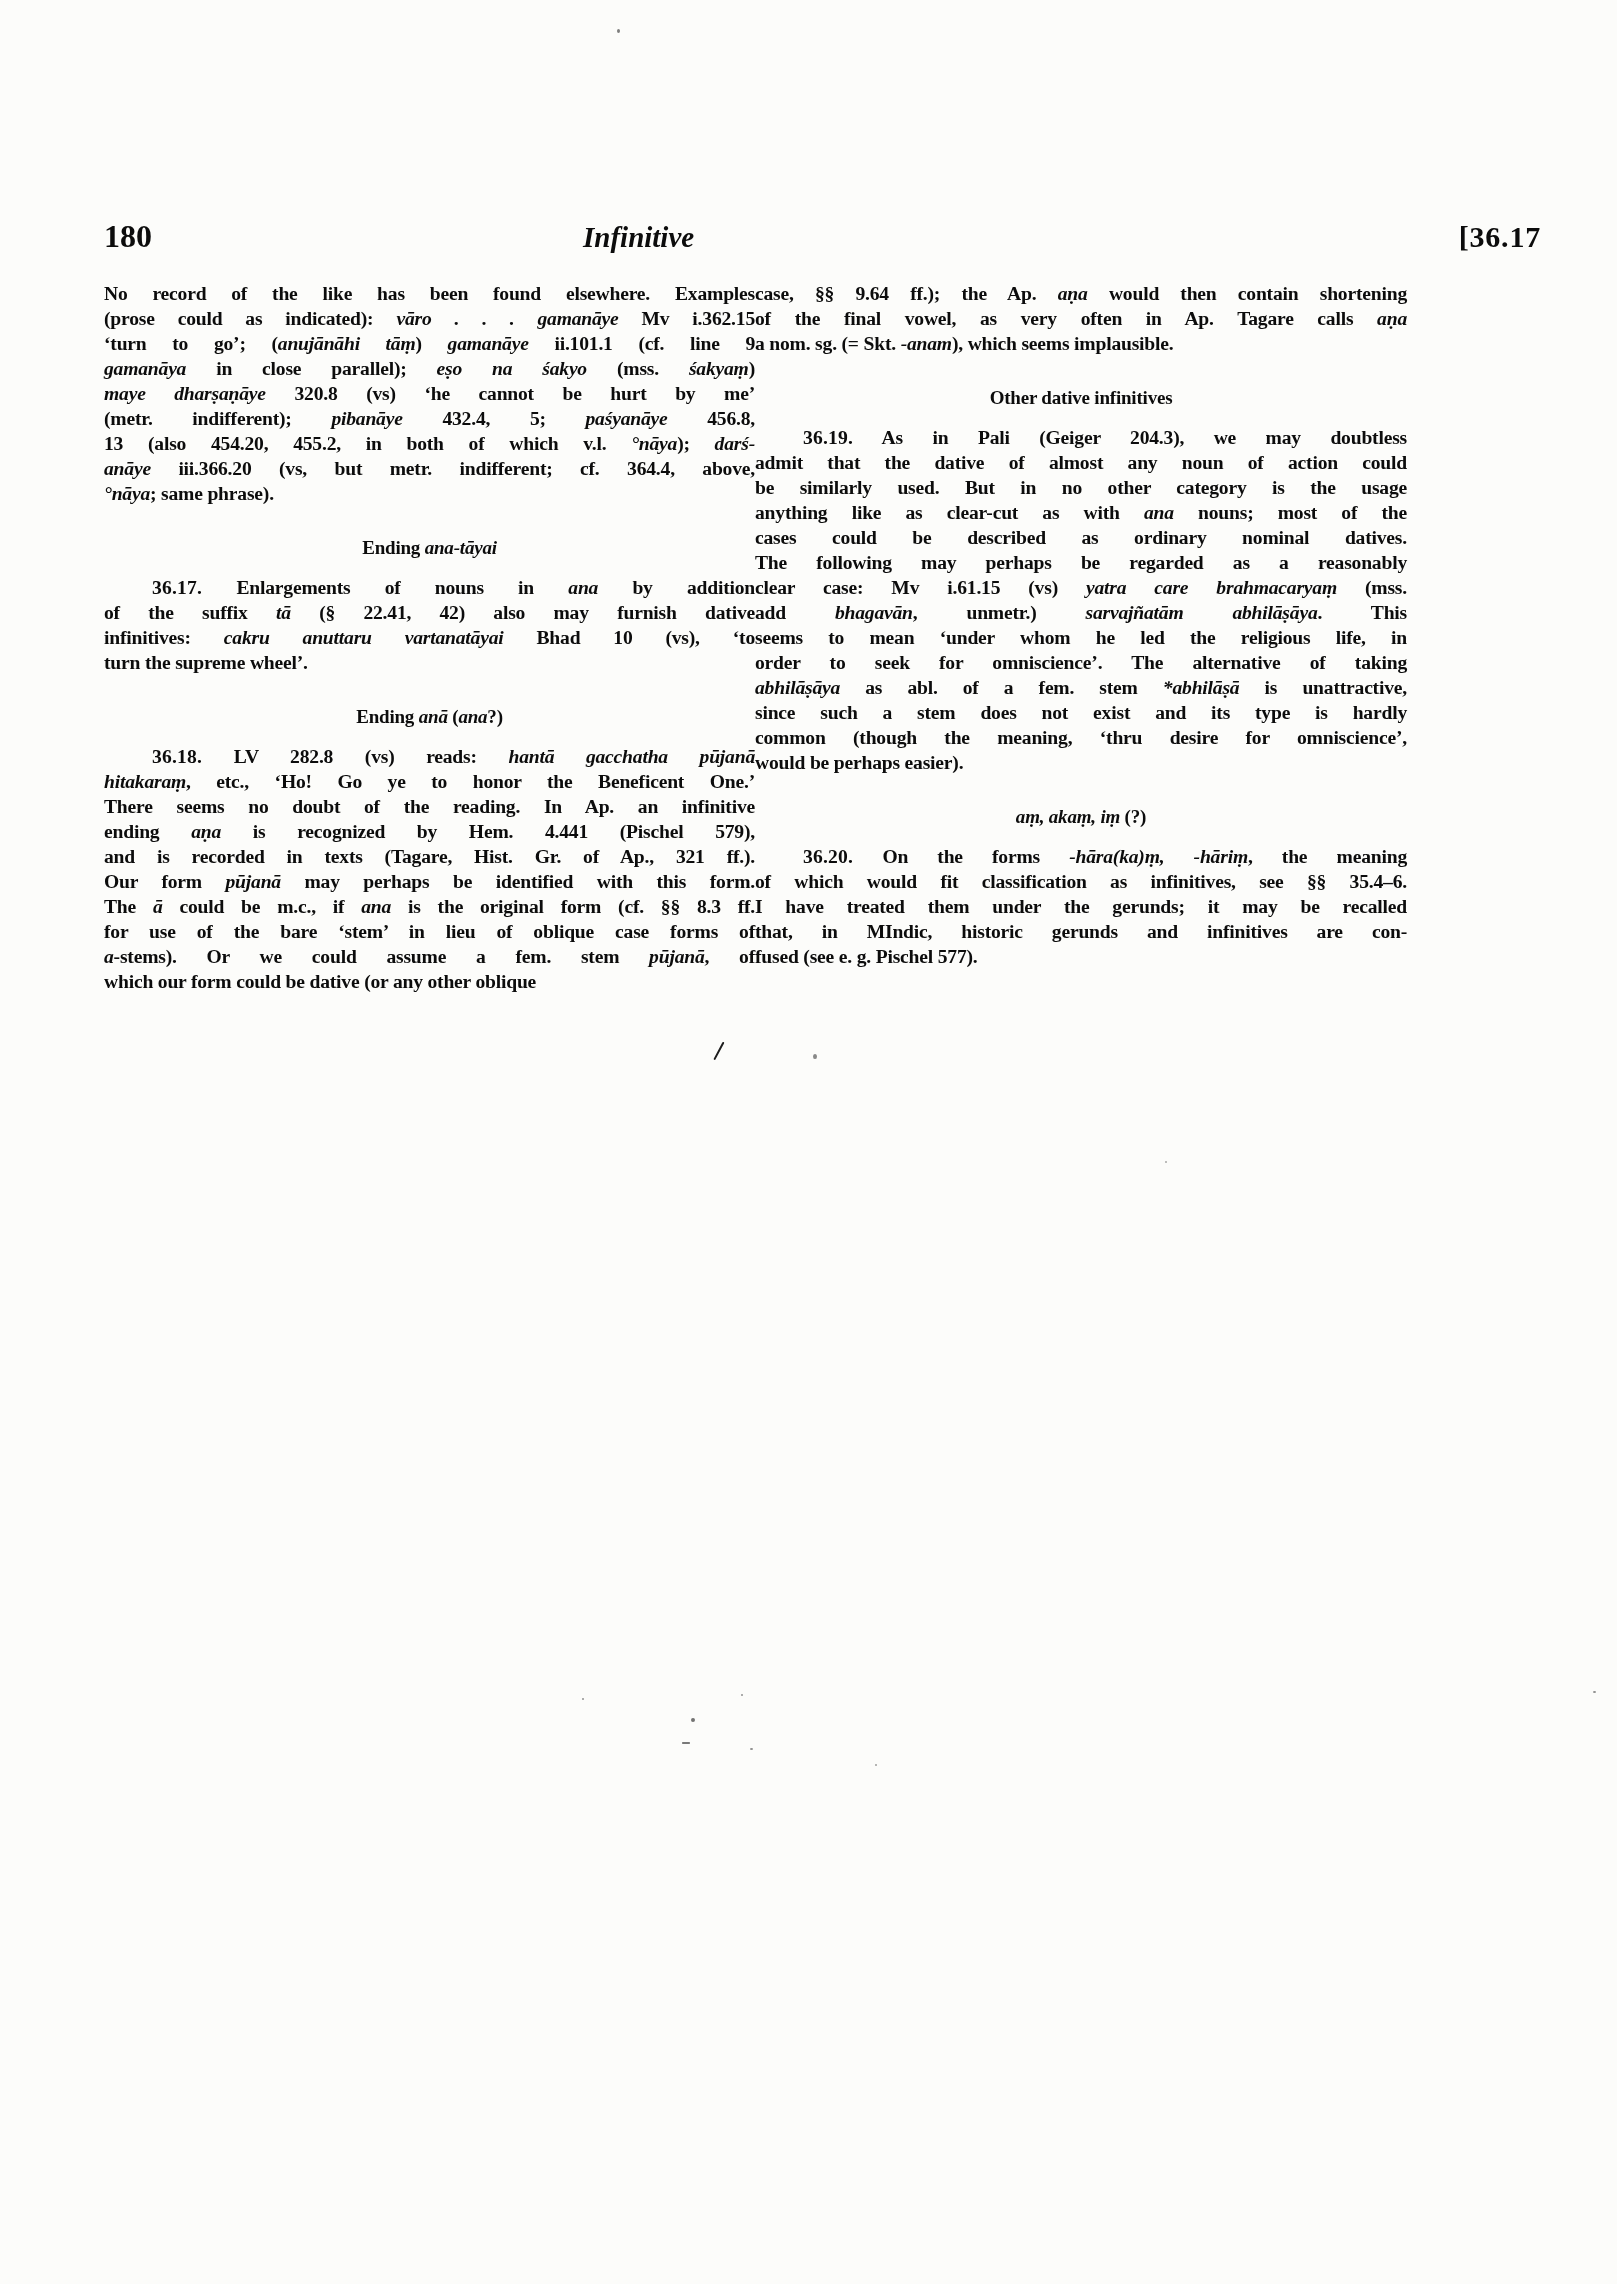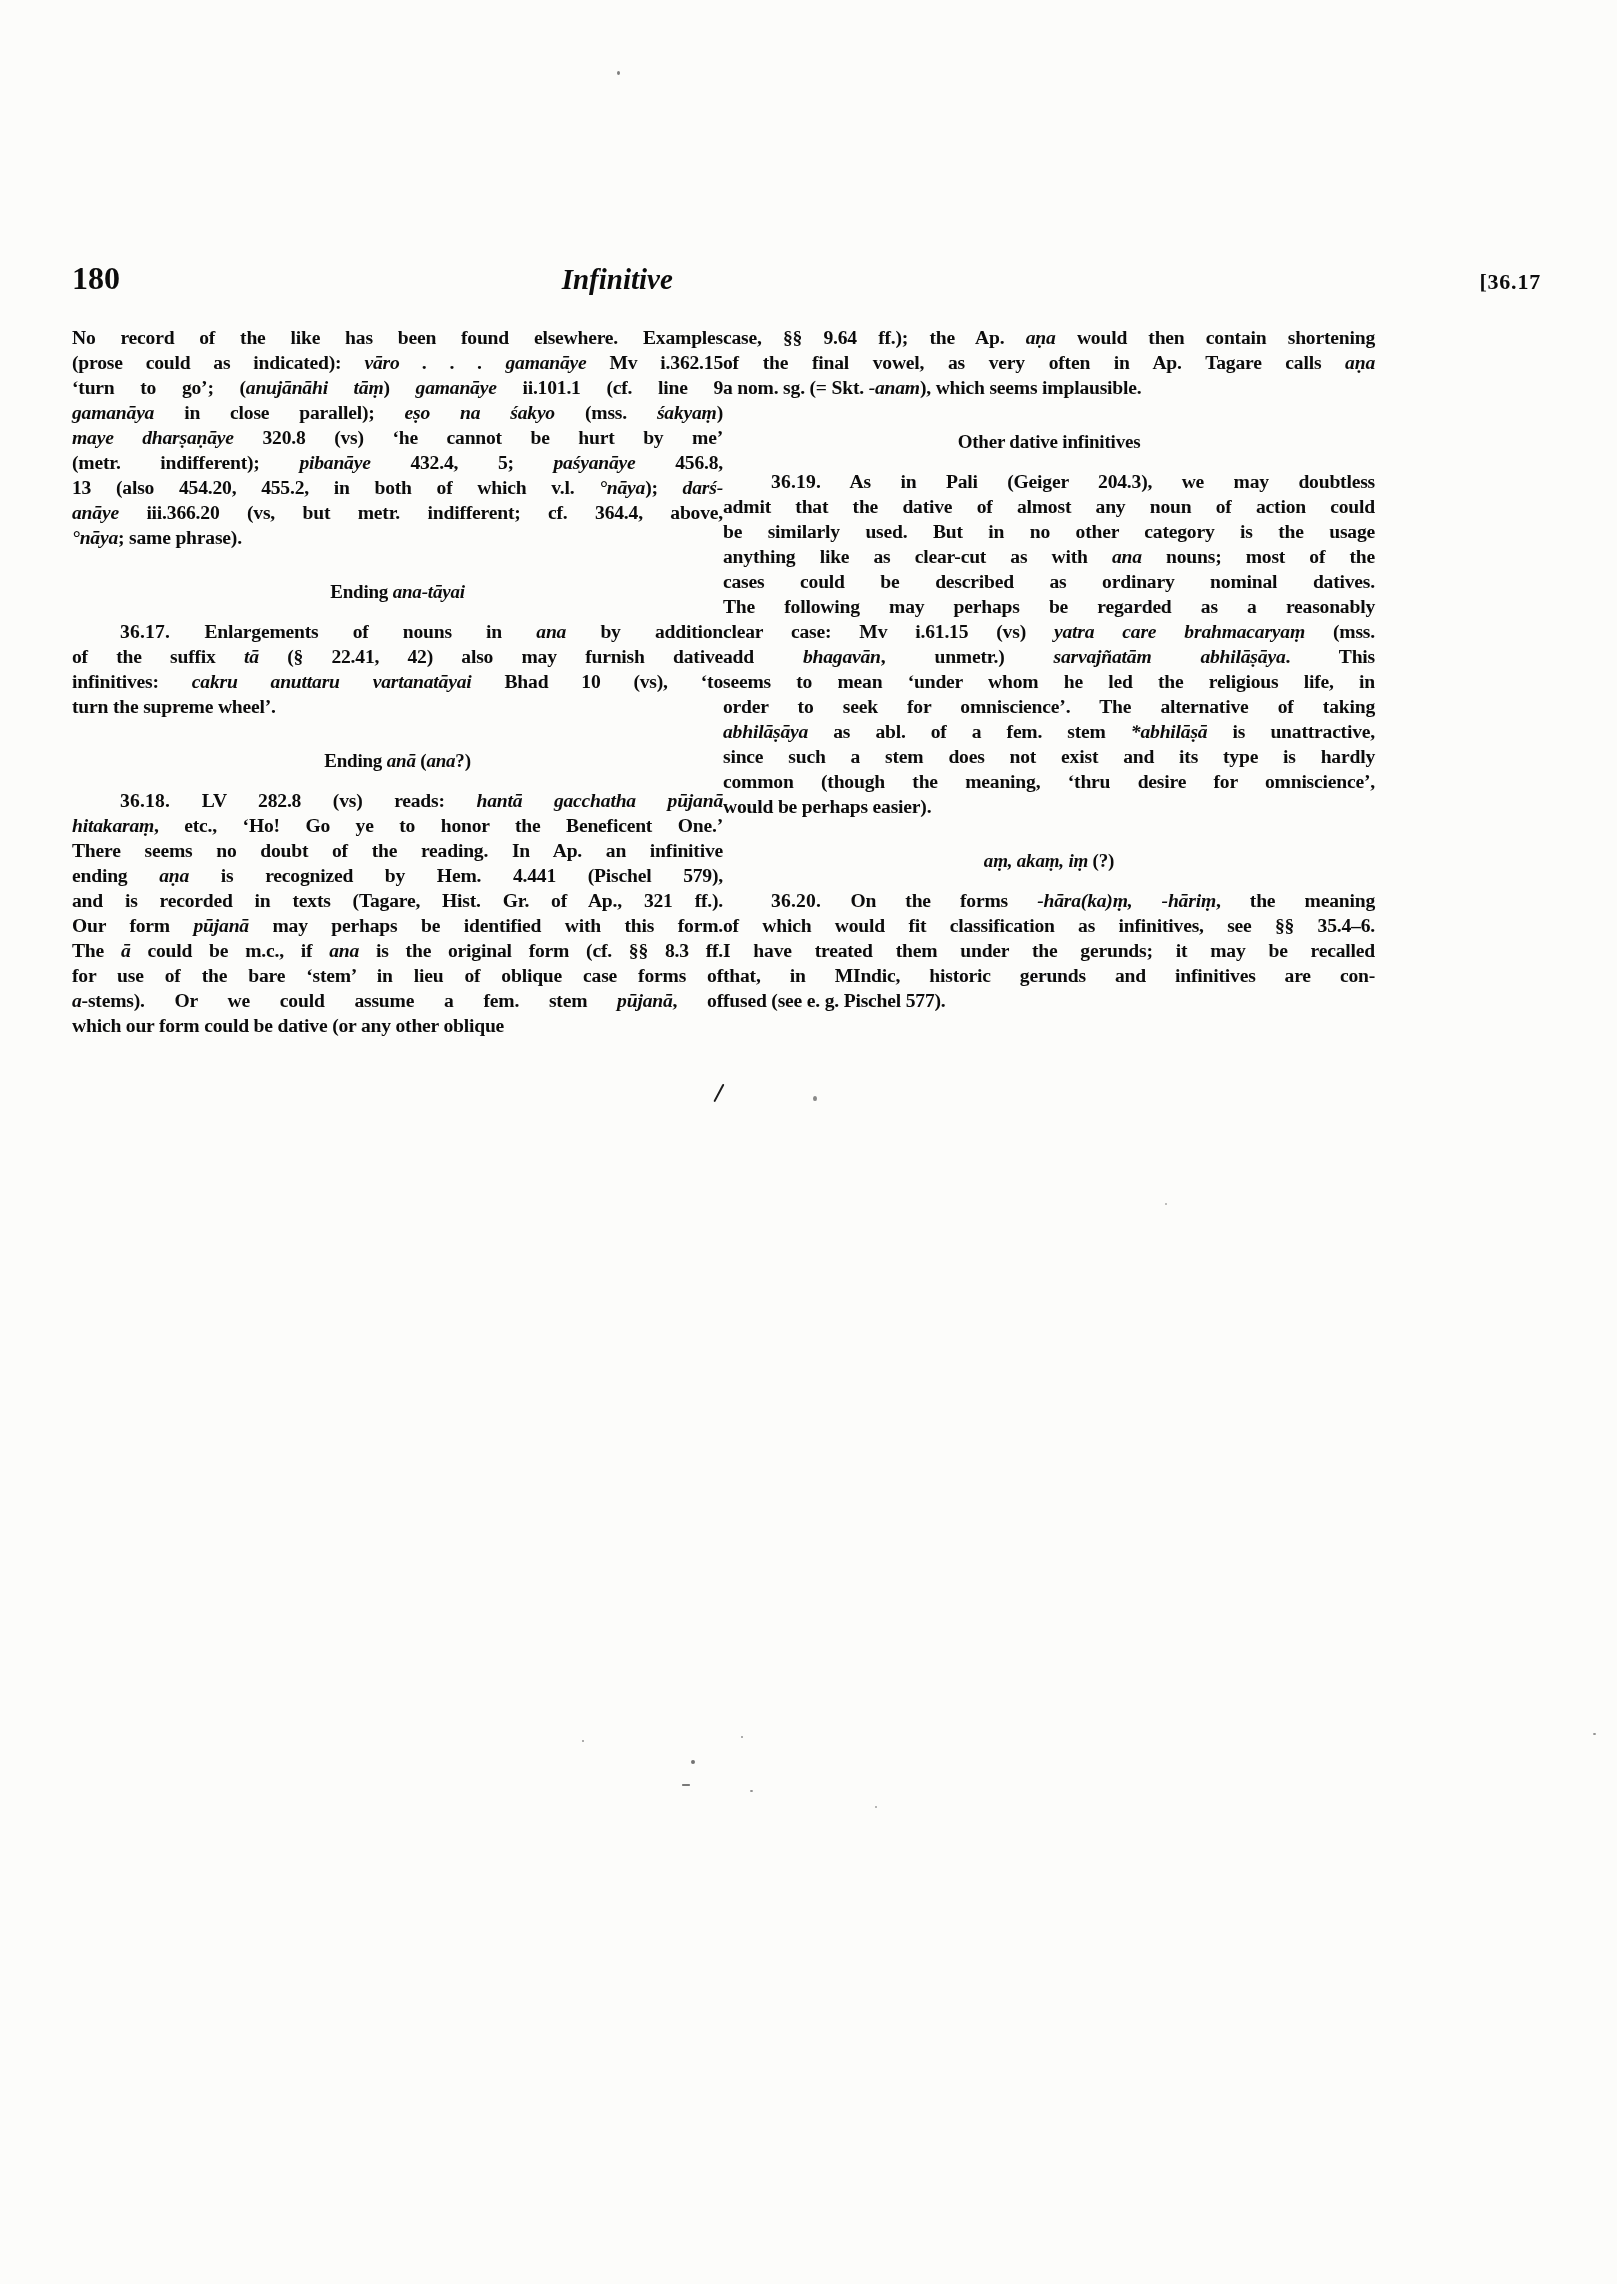--- a/index.html
+++ b/index.html
@@ -1,24 +1,24 @@
 <!DOCTYPE html>
 <html style="--paper: #fcfcfa; --ink: #0c0c0c;font-size:12px"><head>
 <meta charset="utf-8">
 <style>
   :root { --paper:#fcfcfa; --ink:#0c0c0c; }
   * { margin:0; padding:0; box-sizing:border-box; }
   html,body { width:1617px; background:var(--paper); }
   body { font-family:"Liberation Serif","DejaVu Serif",serif; color:var(--ink); }
-  .page { position:relative; width:1617px; height:1872px; padding:219px 106px 0 72px; overflow:hidden;margin-top:42px; }
+  .page { position:relative; width:1617px; height:1872px; padding:219px 106px 0 104px; overflow:hidden; }
 
   .header-row { display:flex; align-items:baseline; line-height:35px; font-weight:bold; }
   .page-number { flex:1; font-size:32px; }
   .running-title { flex:1; font-size:29px; font-style:italic; }
-  .section-ref { flex:1; text-align:right; font-size:22px; margin-right:-30px; letter-spacing:0.8px; }
+  .section-ref { flex:1; text-align:right; font-size:30px; margin-right:-30px; letter-spacing:0.8px; }
 
   .columns { display:flex; margin-top:26px; }
   .col { width:651px; }
   .col-right { width:652px; }
 
   .line {
     font-size:19.6px; line-height:25px; font-weight:700; letter-spacing:-0.2px;
     text-align:justify; text-align-last:justify;
   }
   .line.last { text-align-last:left; }

